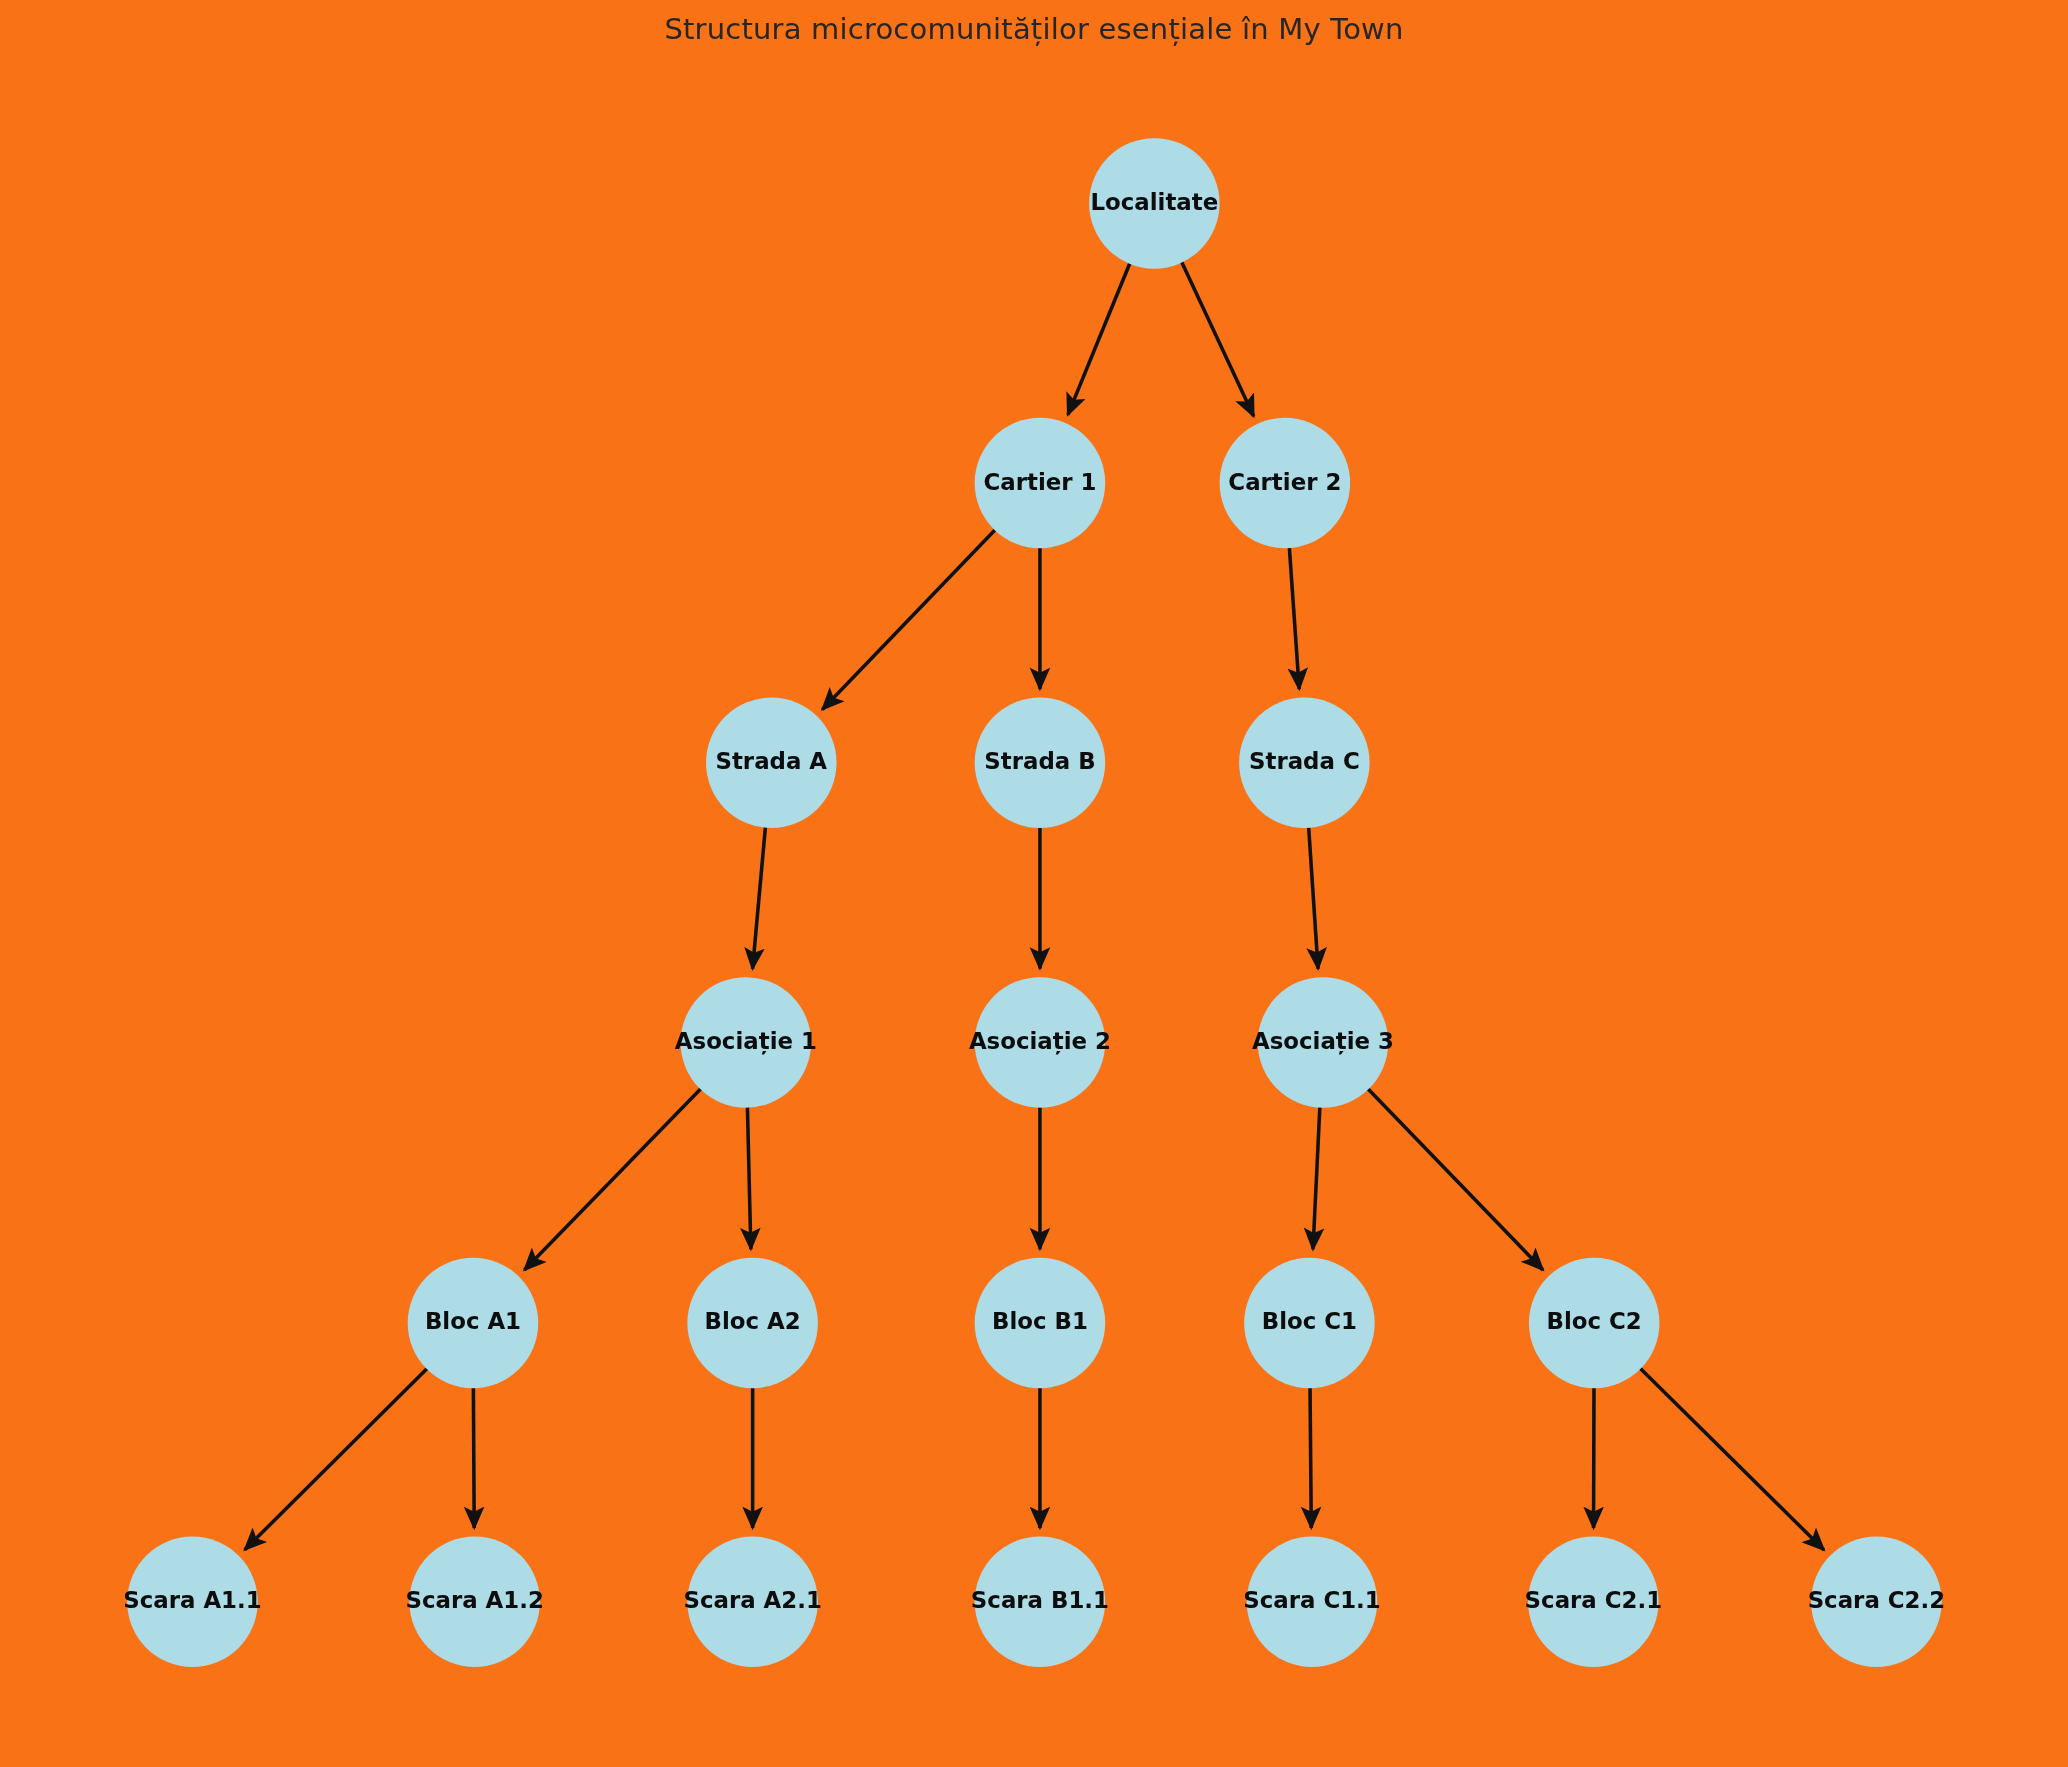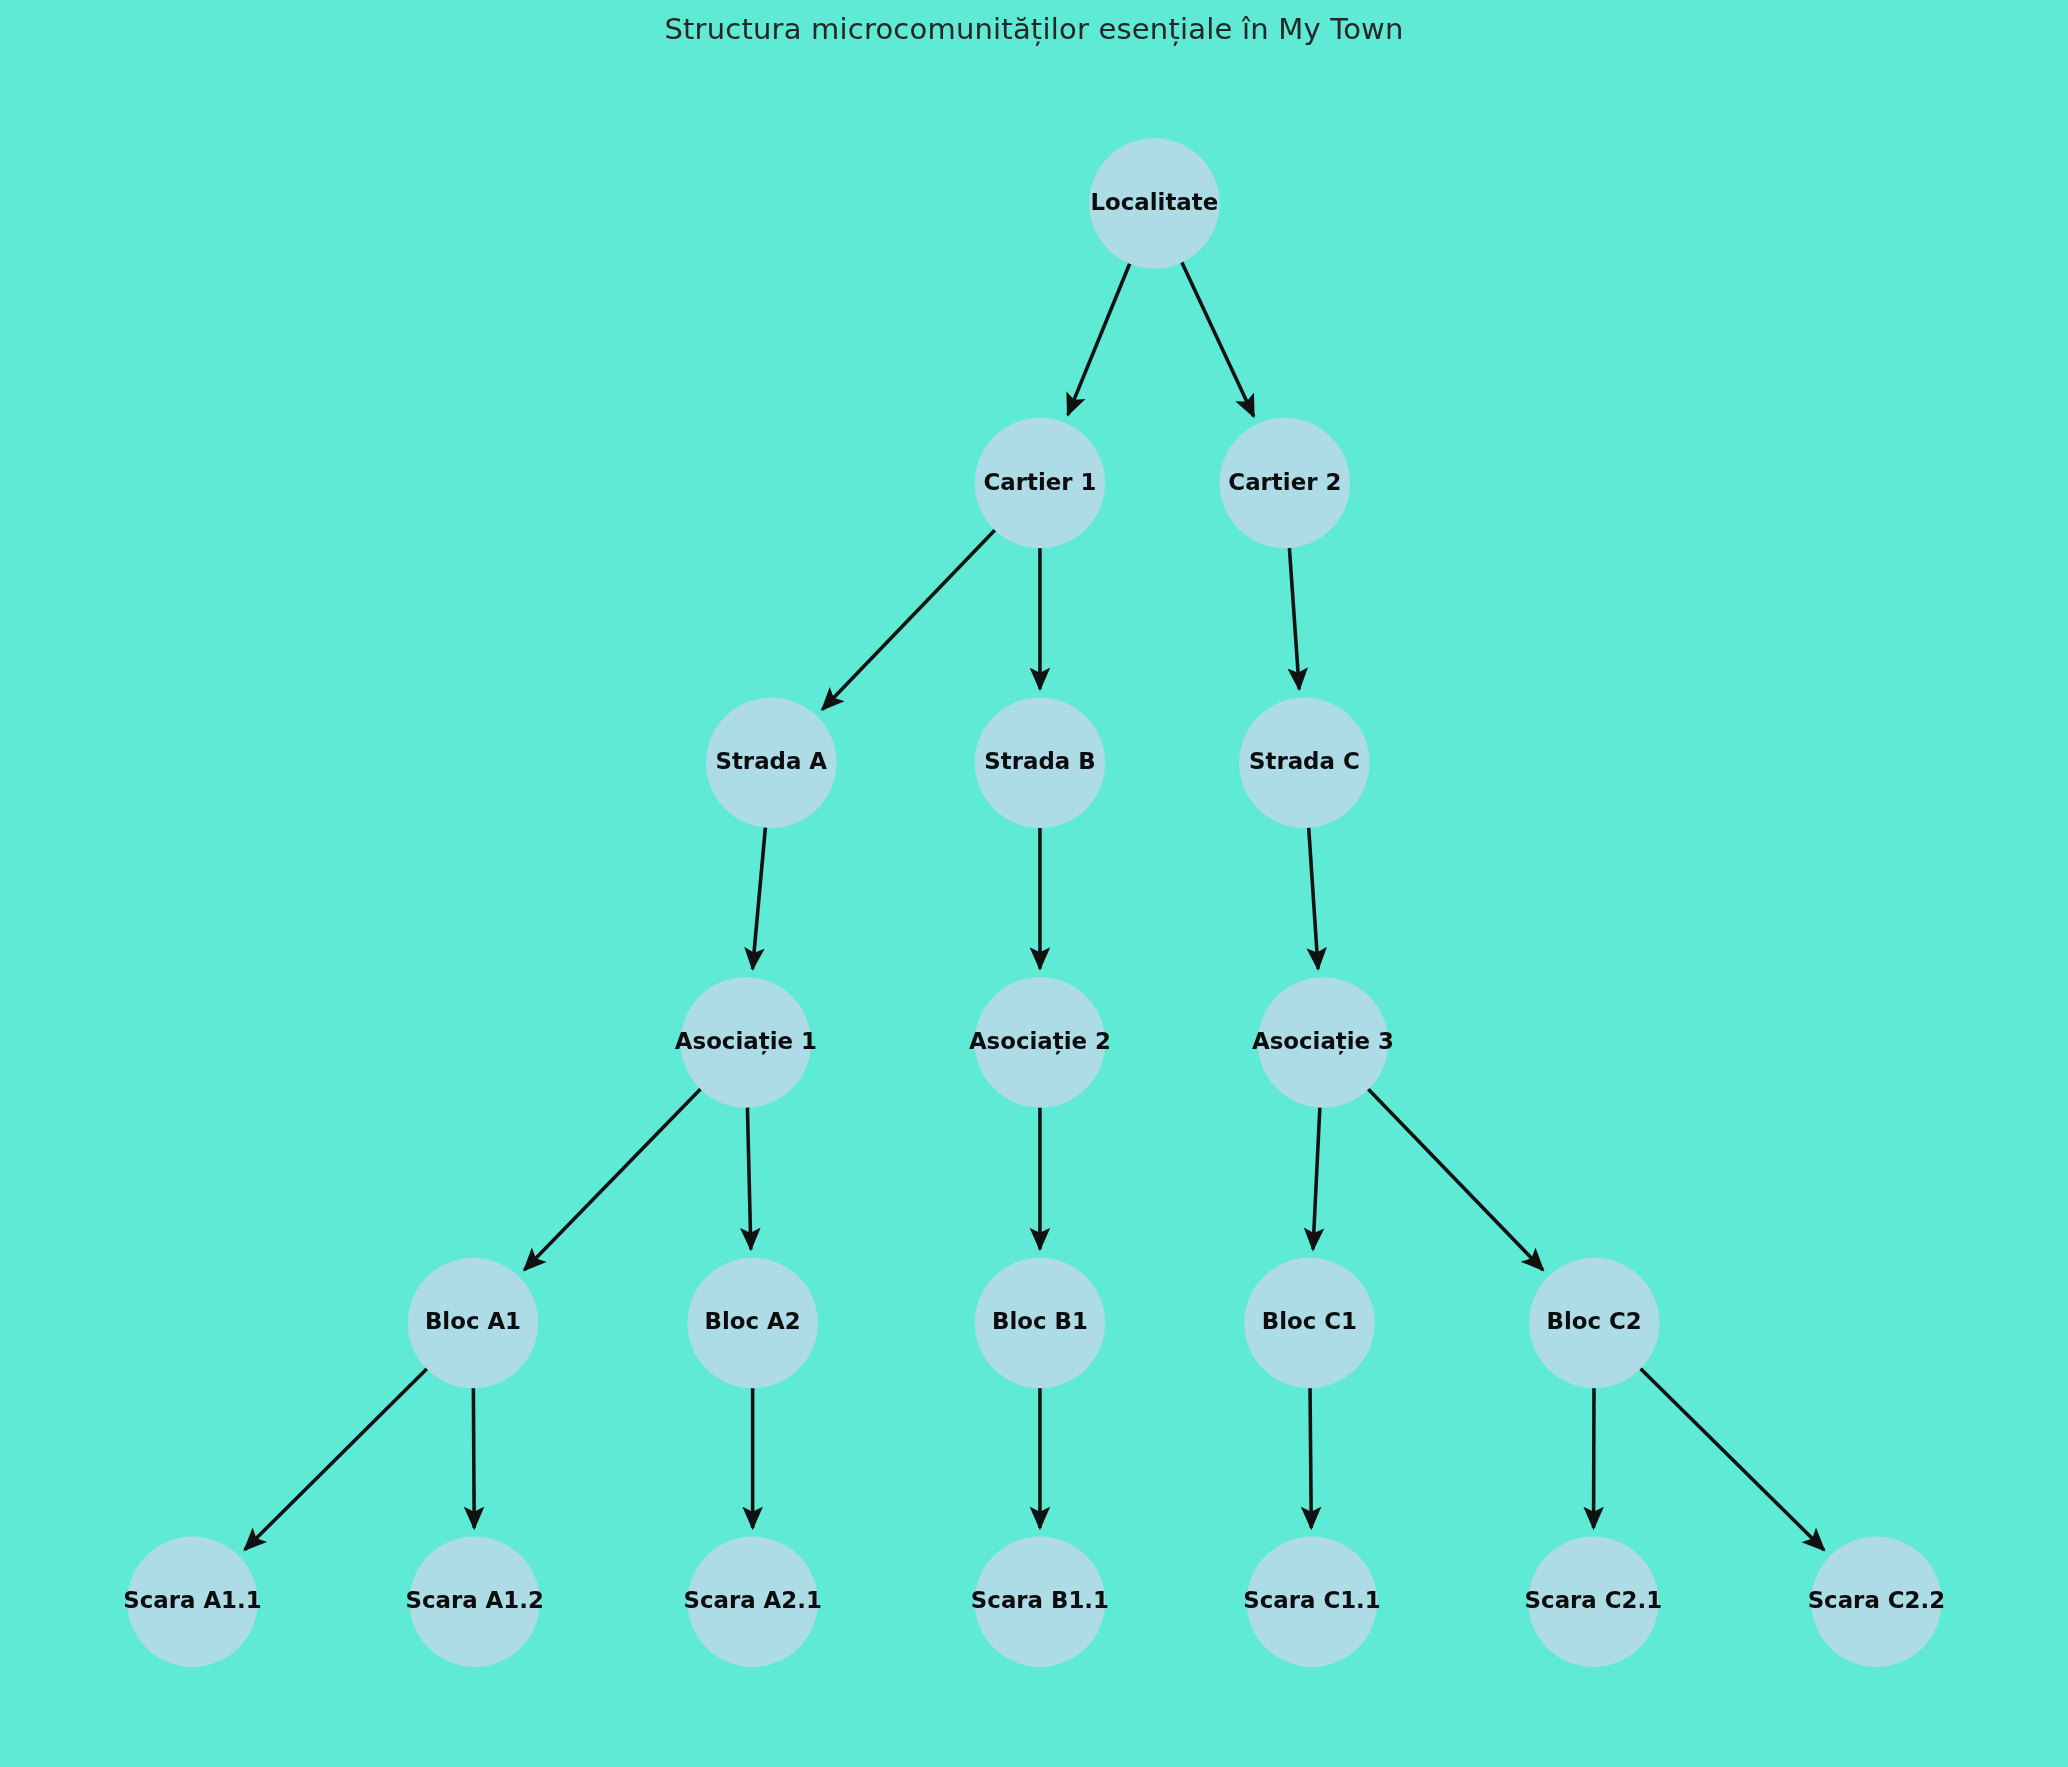--- a/index.html
+++ b/index.html
@@ -10,21 +10,21 @@
   body {
     width: 2068px;
     height: 1767px;
     font-family: "DejaVu Sans", sans-serif;
     overflow: hidden;
   }
   #canvas {
     position: relative;
     width: 2068px;
     height: 1767px;
-    background: #5eead4;
+    background: #f97316;
   }
   #title {
     position: absolute;
     top: 0;
     left: 0;
     width: 2068px;
     height: 59px;
     line-height: 59px;
     text-align: center;
     font-size: 29px;

